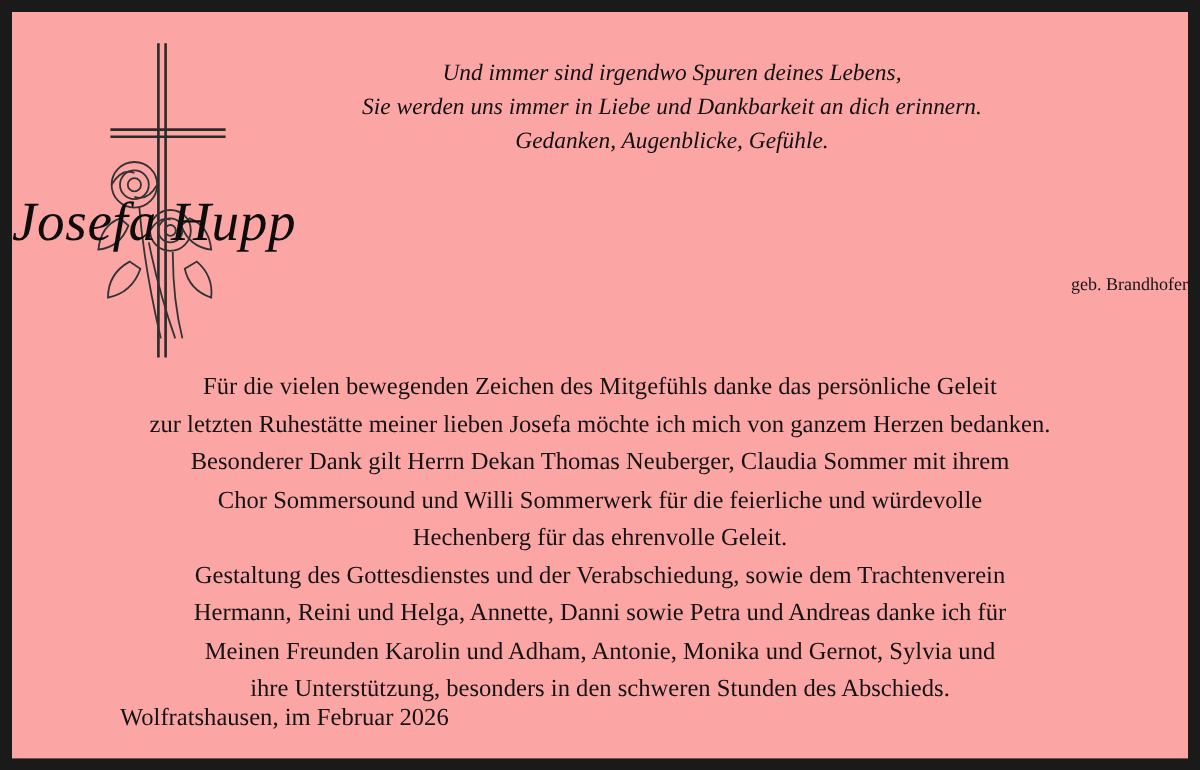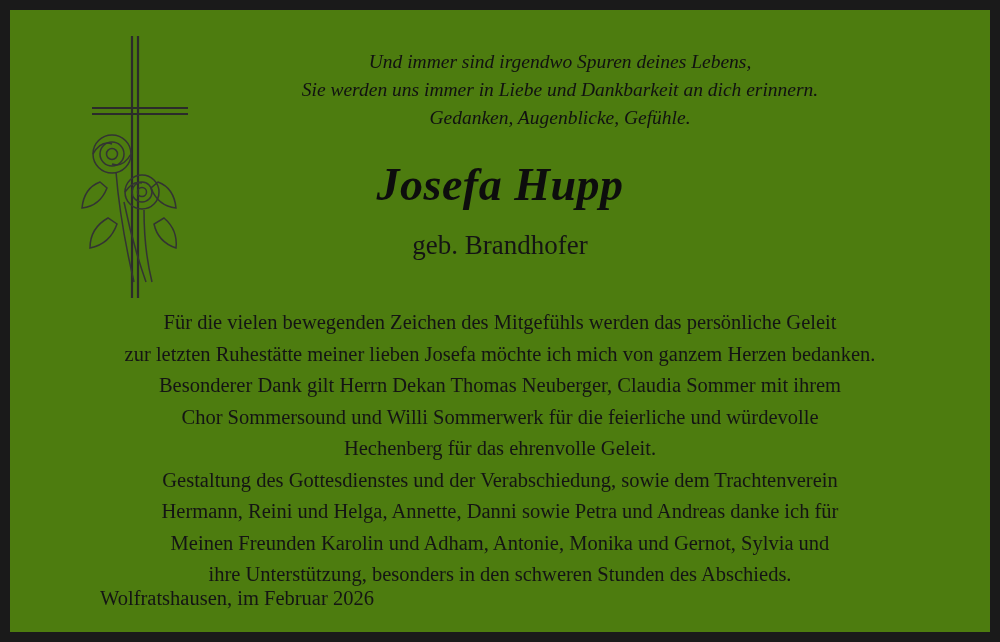--- a/index.html
+++ b/index.html
@@ -14,21 +14,21 @@
     background: #1a1a1a;
     box-sizing: border-box;
     padding: 10px;
     overflow: hidden;
     font-family: "Liberation Serif", serif;
   }
   .card {
     position: relative;
     width: 100%;
     height: 100%;
-    background: #4d7c0f;
+    background: #fca5a5;
     box-sizing: border-box;
     overflow: hidden;
   }
   .emblem {
     position: absolute;
     left: 62px;
     top: 22px;
     width: 130px;
     height: 270px;
   }
@@ -43,35 +43,34 @@
     line-height: 28px;
     color: #111111;
     font-family: "Liberation Serif", serif;
   }
   .verse div { white-space: nowrap; }
   .name {
     position: absolute;
     left: 0;
     right: 0;
     top: 148px;
-    text-align: center;
     font-size: 46px;
-    font-weight: bold;
+    font-weight: normal;
     font-style: italic;
     letter-spacing: 0.5px;
     color: #0d0d0d;
     font-family: "Liberation Serif", serif;
   }
   .maiden {
     position: absolute;
     left: 0;
     right: 0;
     top: 220px;
-    text-align: center;
-    font-size: 27px;
+    text-align: right;
+    font-size: 15px;
     color: #141414;
   }
   .death {
     position: absolute;
     left: 0;
     right: 0;
     top: 256px;
     text-align: center;
     font-size: 21px;
     color: #141414;
@@ -146,21 +145,21 @@
     <div class="verse">
       <div>Und immer sind irgendwo Spuren deines Lebens,</div>
       <div>Sie werden uns immer in Liebe und Dankbarkeit an dich erinnern.</div>
       <div>Gedanken, Augenblicke, Gefühle.</div>
     </div>
 
     <div class="name">Josefa Hupp</div>
     <div class="maiden">geb. Brandhofer</div>
 
     <div class="body">
-      <div>Für die vielen bewegenden Zeichen des Mitgefühls werden das persönliche Geleit</div>
+      <div>Für die vielen bewegenden Zeichen des Mitgefühls danke das persönliche Geleit</div>
       <div>zur letzten Ruhestätte meiner lieben Josefa möchte ich mich von ganzem Herzen bedanken.</div>
       <div>Besonderer Dank gilt Herrn Dekan Thomas Neuberger, Claudia Sommer mit ihrem</div>
       <div>Chor Sommersound und Willi Sommerwerk für die feierliche und würdevolle</div>
       <div>Hechenberg für das ehrenvolle Geleit.</div>
       <div>Gestaltung des Gottesdienstes und der Verabschiedung, sowie dem Trachtenverein</div>
       <div>Hermann, Reini und Helga, Annette, Danni sowie Petra und Andreas danke ich für</div>
       <div>Meinen Freunden Karolin und Adham, Antonie, Monika und Gernot, Sylvia und</div>
       <div>ihre Unterstützung, besonders in den schweren Stunden des Abschieds.</div>
     </div>
 

